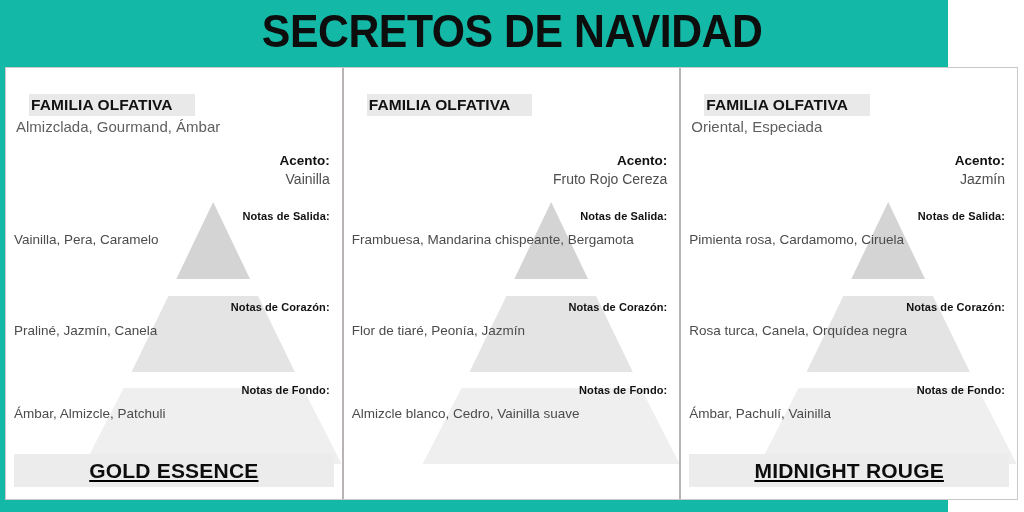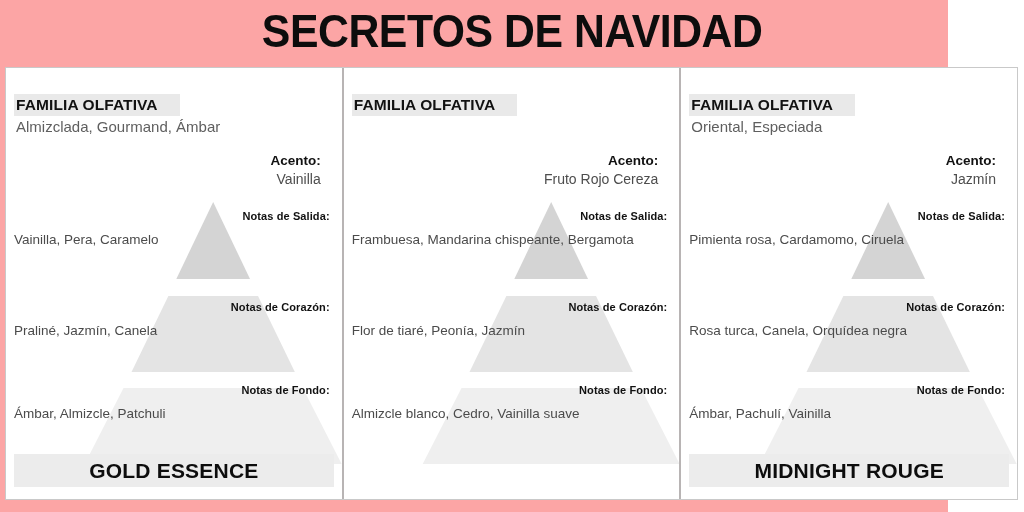--- a/index.html
+++ b/index.html
@@ -12,21 +12,21 @@
     height: 512px;
     overflow: hidden;
     font-family: "Liberation Sans", sans-serif;
     -webkit-font-smoothing: antialiased;
   }
 
   .poster {
     position: relative;
     width: 948px;
     height: 512px;
-    background: #fca5a5;
+    background: #14b8a6;
     box-sizing: border-box;
   }
 
   
   .title-bar {
     position: absolute;
     left: 0;
     top: 0;
     width: 1024px;
     height: 62px;
@@ -97,33 +97,34 @@
   }
   .family-head {
     display: inline-block;
     font-size: 15.5px;
     font-weight: 700;
     color: #111111;
     letter-spacing: 0.1px;
     background: #e9e9e9;
     padding: 2px 22px 2px 2px;
     line-height: 1.15;
+    margin-left: 15px;
   }
   .family-value {
     margin-top: 2px;
     font-size: 15px;
     font-weight: 400;
     color: #5f5f5f;
     line-height: 1.25;
     padding-left: 2px;
   }
 
   .accent-block {
     position: absolute;
-    right: 21px;
+    right: 12px;
     top: 84px;
     text-align: right;
   }
   .accent-label {
     font-size: 13.5px;
     font-weight: 700;
     color: #111111;
     line-height: 1.3;
   }
   .accent-value {
@@ -161,20 +162,21 @@
   .name-band {
     position: absolute;
     left: 8px;
     bottom: 12px;
     width: calc(100% - 16px);
     height: 33px;
     background: #ececec;
     display: flex;
     align-items: center;
     justify-content: center;
+    text-decoration: underline;
   }
   .name-text {
     font-size: 21px;
     font-weight: 700;
     color: #0d0d0d;
     letter-spacing: 0.2px;
     white-space: nowrap;
   }
 </style>
 </head>

